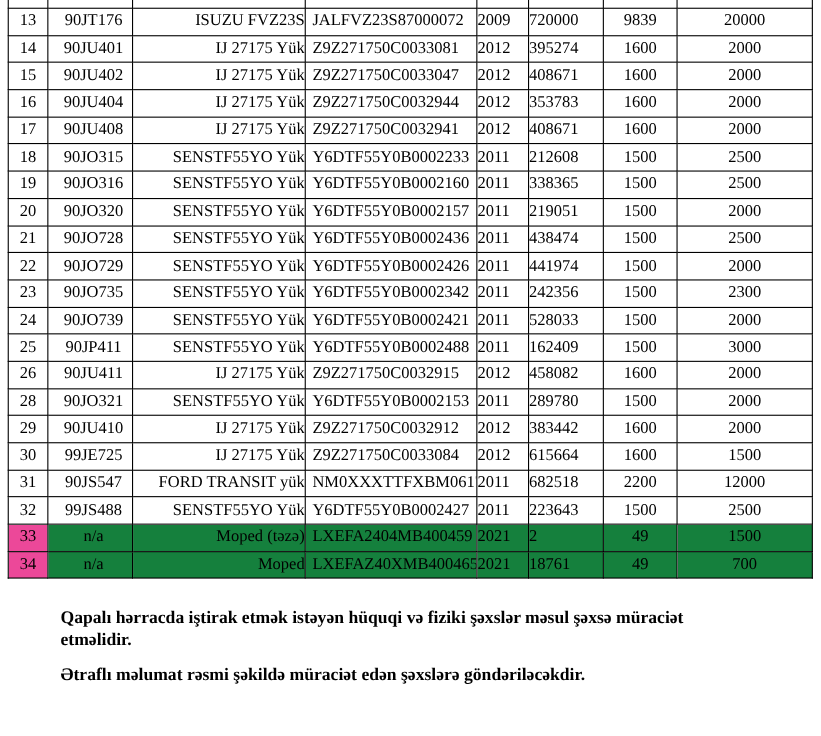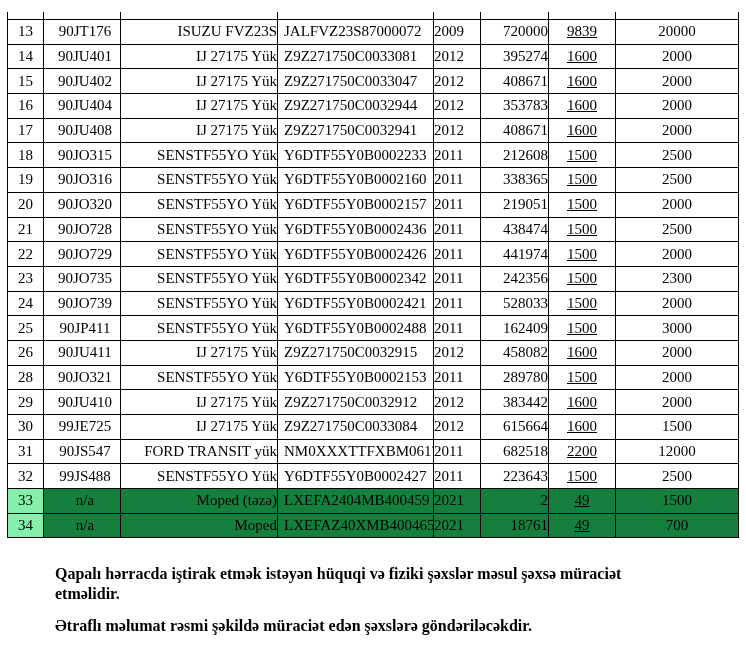--- a/index.html
+++ b/index.html
@@ -13,21 +13,21 @@
     height: 669px;
     background: #ffffff;
     overflow: hidden;
     font-family: "Liberation Serif", "DejaVu Serif", serif;
     color: #000000;
   }
   table.vehicle-table {
     border-collapse: collapse;
     table-layout: fixed;
     margin-left: 7px;
-    margin-top: 12px;
+    margin-top: 0;
     width: 731px;
   }
   table.vehicle-table td {
     border: 1px solid #000000;
     font-size: 15px;
     line-height: 1;
     height: 23.7px;
     padding: 0;
     vertical-align: middle;
     white-space: nowrap;
@@ -36,25 +36,25 @@
   
   tr.stub-row td {
     border-top: none;
     height: 7px;
   }
   .col-num     { width: 36px;  text-align: center; }
   .col-plate   { width: 77px;  text-align: center; padding-left: 6px !important; }
   .col-model   { width: 157px; text-align: right; padding-left: 6px !important; }
   .col-vin     { width: 156px; text-align: left; padding-left: 6px !important; }
   .col-year    { width: 47px;  text-align: left; }
-  .col-mileage { width: 68px;  text-align: right; }
-  .col-engine  { width: 67px;  text-align: center; text-decoration: underline; }
+  .col-mileage { width: 68px;  text-align: left; }
+  .col-engine  { width: 67px;  text-align: center; }
   .col-price   { width: 123px; text-align: center; }
   tr.shaded td { background: #15803d; }
-  tr.shaded td.col-num { background: #86efac; font-family: Liberation Serif, serif; }
+  tr.shaded td.col-num { background: #ec4899; font-family: Liberation Serif, serif; }
   .notes {
     margin: 26px 16px 0 55px;
     font-weight: bold;
     font-size: 16px;
     line-height: 20px;
   }
   .notes p {
     margin: 0 0 12px 0;
   }
 </style>

